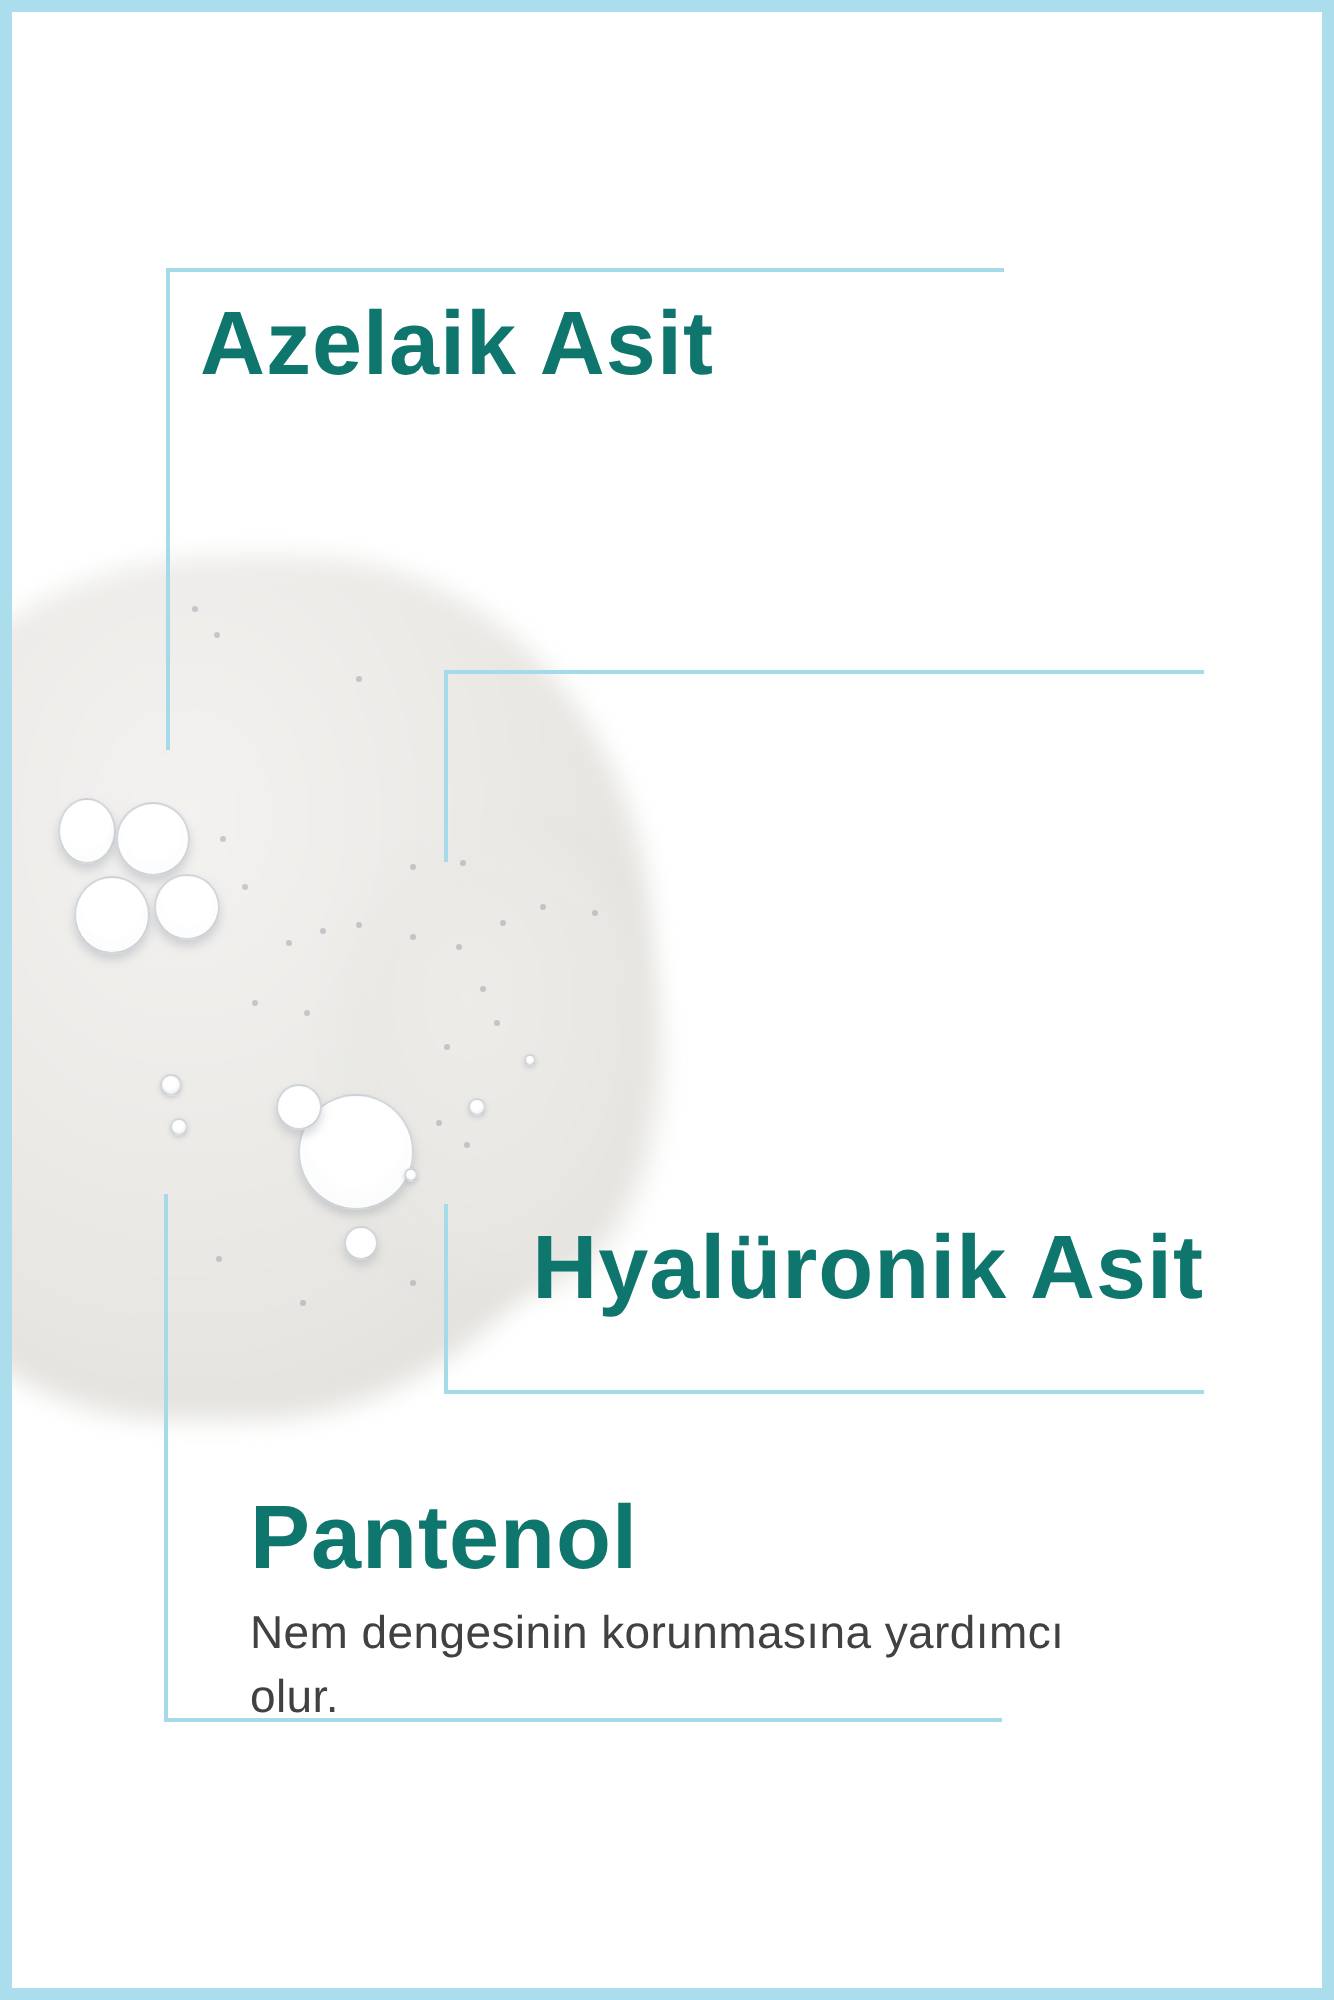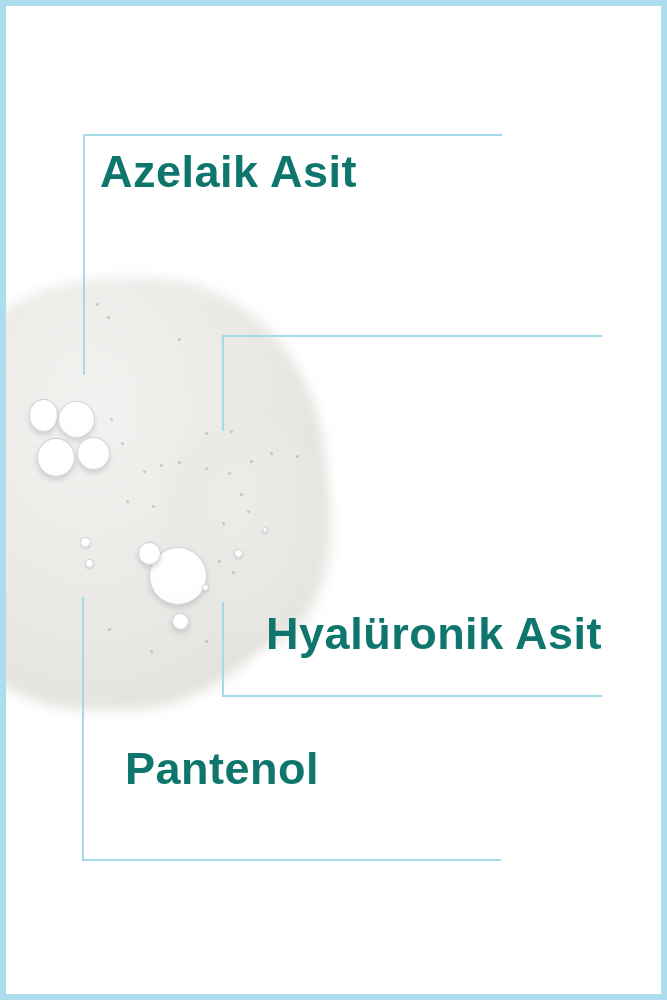--- a/index.html
+++ b/index.html
@@ -148,16 +148,17 @@
 
   <div class="section align-right" id="sec-niasinamid">
   </div>
 
   <div class="section align-right" id="sec-hyaluronik">
     <h2>Hyalüronik Asit</h2>
   </div>
 
   <div class="section align-left" id="sec-pantenol">
     <h2>Pantenol</h2>
+    <p>Nem dengesinin korunmasına yardımcı olur.</p>
   </div>
 
   <div class="frame"></div>
 </div>
 
 </body></html>

